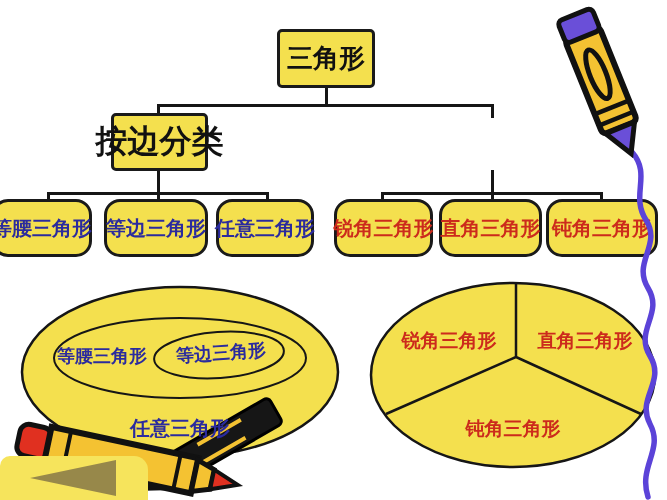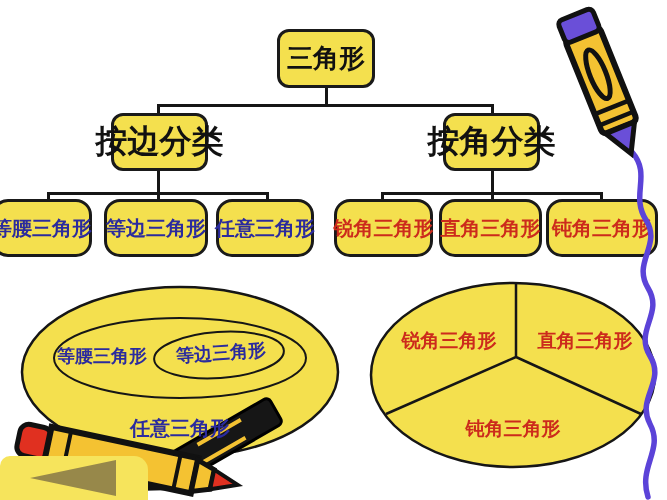--- a/index.html
+++ b/index.html
@@ -1,20 +1,20 @@
 <!DOCTYPE html>
 <html style="--box_fill: #F4E04E; --box_border: #1A1A1A; --heading_text: #111111; --side_text: #2B2B9E; --angle_text: #CC2B1C; --squiggle: #5B43D8; --crayon_yellow: #F4C232; --crayon_purple: #6A4FD8; --crayon_red: #E03020; --crayon_green: #2E9E3E; --back_button_bg: #F6E45C; --back_arrow: #97884A;"><head>
 <meta charset="utf-8">
 <style>
   html,body{margin:0;padding:0;background:#fff;}
   .slide{position:relative;width:667px;height:500px;background:#fff;overflow:hidden;
          font-family:"DejaVu Serif","Liberation Serif",serif;}
   .conn{position:absolute;background:#161616;}
   .node{position:absolute;display:flex;align-items:center;justify-content:center;
-        background:var(--box_fill);border:3px solid var(--box_border);border-radius:12px;
+        background:var(--box_fill);border:3px solid var(--box_border);border-radius:5px;
         font-weight:bold;color:var(--heading_text);white-space:nowrap;box-sizing:border-box;}
   .node.lv1{font-size:26px;}
   .node.lv2{font-size:32px;}
   .node.leaf{font-size:20px;border-radius:16px;}
   .leaf.side{color:var(--side_text);}
   .leaf.angle{color:var(--angle_text);}
   .lbl{position:absolute;font-weight:bold;white-space:nowrap;transform:translate(-50%,-50%);}
   .lbl.side{color:var(--side_text);}
   .lbl.angle{color:var(--angle_text);}
   .art{position:absolute;left:0;top:0;pointer-events:none;}
@@ -37,21 +37,20 @@
   <div class="conn" style="left:47px;top:192px;width:222px;height:3px"></div>
   <div class="conn" style="left:47px;top:192px;width:3px;height:10px"></div>
   <div class="conn" style="left:266px;top:192px;width:3px;height:10px"></div>
   <div class="conn" style="left:491px;top:170px;width:3px;height:32px"></div>
   <div class="conn" style="left:381px;top:192px;width:222px;height:3px"></div>
   <div class="conn" style="left:381px;top:192px;width:3px;height:10px"></div>
   <div class="conn" style="left:600px;top:192px;width:3px;height:10px"></div>
 
   <div class="node lv1" style="left:277px;top:29px;width:98px;height:59px">三角形</div>
   <div class="node lv2" style="left:111px;top:113px;width:97px;height:58px">按边分类</div>
-  <div class="node lv2" style="left:443px;top:113px;width:97px;height:58px">按角分类</div>
 
   <div class="node leaf side" style="left:-8px;top:199px;width:100px;height:58px">等腰三角形</div>
   <div class="node leaf side" style="left:104px;top:199px;width:104px;height:58px">等边三角形</div>
   <div class="node leaf side" style="left:216px;top:199px;width:98px;height:58px">任意三角形</div>
   <div class="node leaf angle" style="left:334px;top:199px;width:99px;height:58px">锐角三角形</div>
   <div class="node leaf angle" style="left:439px;top:199px;width:103px;height:58px">直角三角形</div>
   <div class="node leaf angle" style="left:546px;top:199px;width:112px;height:58px">钝角三角形</div>
 
   <svg class="art" width="667" height="500" viewBox="0 0 667 500">
 

